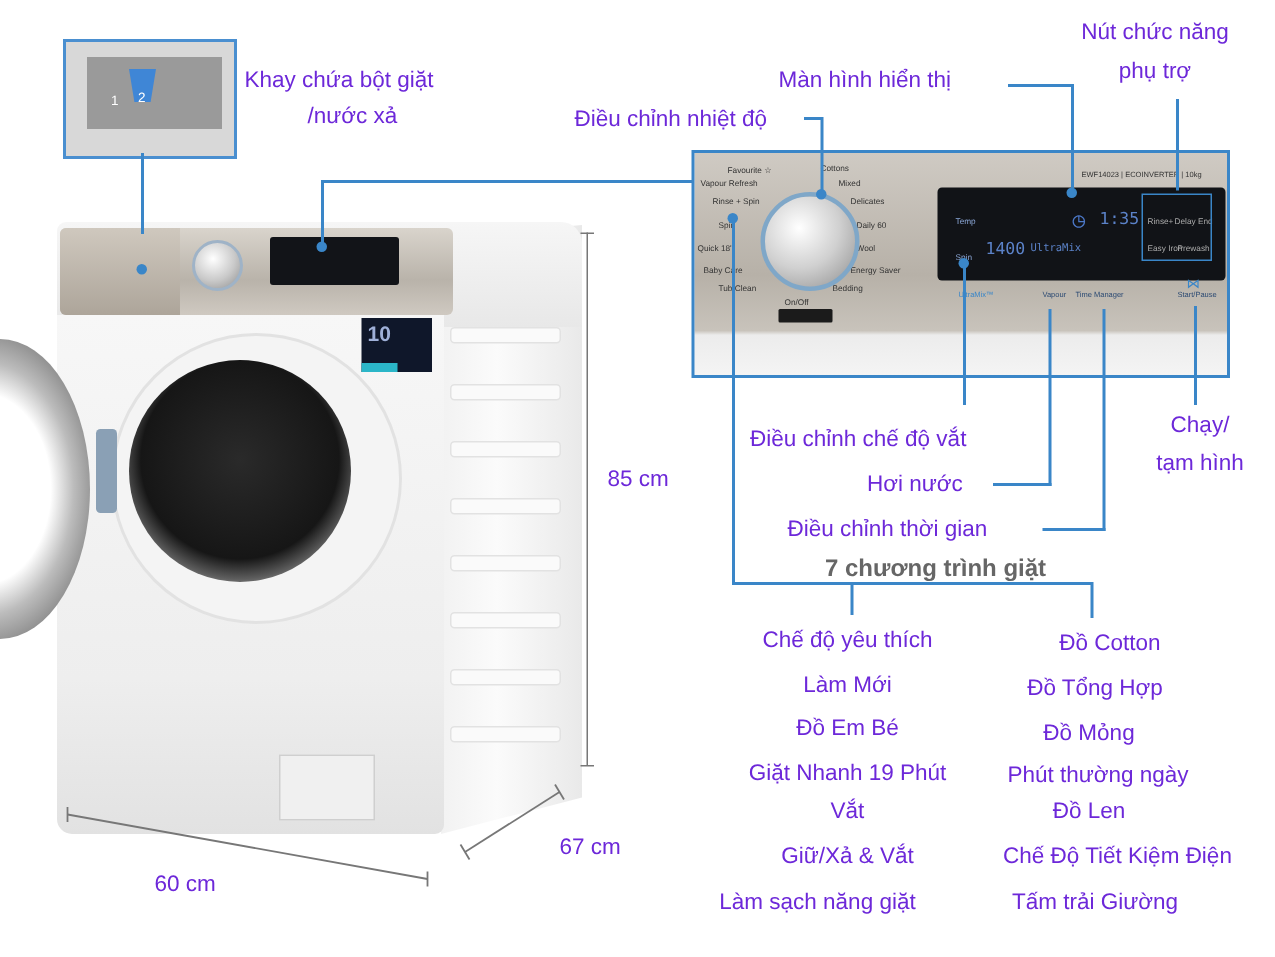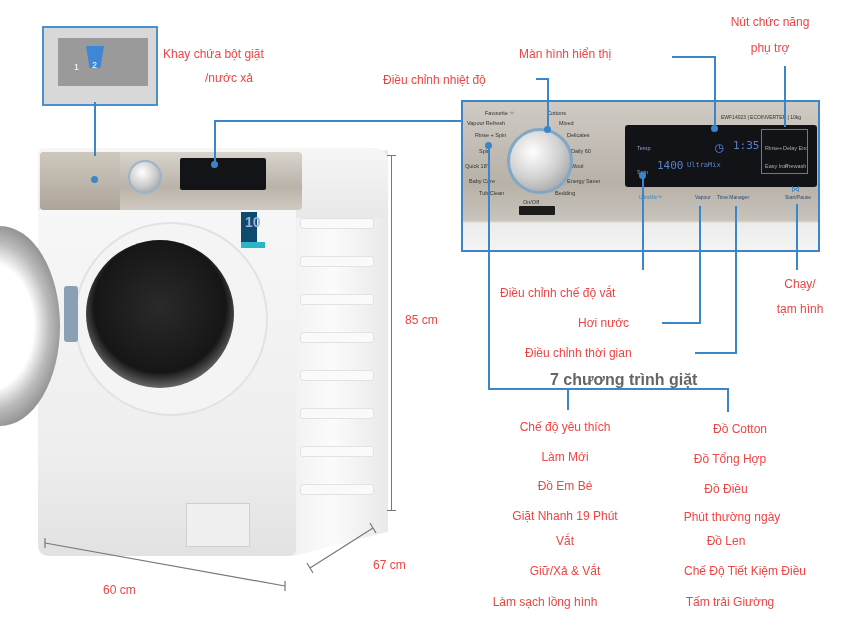--- a/index.html
+++ b/index.html
@@ -1,19 +1,19 @@
 <!DOCTYPE html>
 <html><head>
 <meta charset="utf-8">
 <style>
   html, body { margin:0; padding:0; }
   body { width:850px; height:638px; background:#ffffff; position:relative; overflow:hidden;
          font-family:"Liberation Sans", sans-serif; color:#6b6b6b; }
   .abs { position:absolute; }
-  .label { position:absolute; font-size:12px; color:#ef4444; white-space:nowrap; line-height:20px; }
+  .label { position:absolute; font-size:15px; color:#6d28d9; white-space:nowrap; line-height:20px; }
   .center { text-align:center; }
   .ln { position:absolute; background:#3a86c8; }
   .dot { position:absolute; width:7px; height:7px; border-radius:50%; background:#3a86c8; }
   .dim { position:absolute; background:#777; }
 
   
   .machine-top { position:absolute; left:38px; top:148px; width:350px; height:70px;
      background:linear-gradient(#f6f6f6,#e8e8e8); border-radius:6px 14px 0 0; }
   .control-strip { position:absolute; left:40px; top:152px; width:262px; height:58px;
      background:linear-gradient(180deg,#d9d4cc,#b9b3aa 60%,#cfc9c1); border-radius:4px;}
@@ -27,21 +27,21 @@
   .side { position:absolute; left:294px; top:150px; width:94px; height:406px;
      background:linear-gradient(90deg,#f2f2f2,#fbfbfb 40%,#e9e9e9); clip-path:polygon(0 2%,100% 0,100% 94%,0 100%);}
   .rib { position:absolute; left:300px; width:72px; height:9px; border:1px solid #e2e2e2; border-radius:3px; background:#fafafa;}
   .porthole-ring { position:absolute; left:74px; top:222px; width:190px; height:190px; border-radius:50%;
      background:#f4f4f4; border:2px solid #e2e2e2;}
   .porthole { position:absolute; left:86px; top:240px; width:148px; height:148px; border-radius:50%;
      background:radial-gradient(circle at 50% 45%,#2a2a2a,#161616 60%,#5c5c5c 72%,#9a9a9a 80%); }
   .door { position:absolute; left:-60px; top:226px; width:120px; height:200px; border-radius:50%;
      background:radial-gradient(ellipse at 40% 50%,#ffffff 45%,#bcbcbc 60%,#8e8e8e 75%); }
   .hinge { position:absolute; left:64px; top:286px; width:14px; height:56px; background:#8aa0b5; border-radius:3px;}
-  .energy { position:absolute; left:241px; top:212px; width:16px; height:36px; background:#0c4a6e;}
+  .energy { position:absolute; left:241px; top:212px; width:47px; height:36px; background:#0f172a;}
   .energy-bar { position:absolute; left:241px; top:242px; width:24px; height:6px; background:#2bb6c8;}
   .filter { position:absolute; left:186px; top:503px; width:62px; height:42px; border:1px solid #cfcfcf; background:#f0f0f0; }
   .thumb { position:absolute; left:42px; top:26px; width:112px; height:76px; border:2px solid #4a8fd0; background:#d8d8d8; overflow:hidden;}
   .tray { position:absolute; left:14px; top:10px; width:90px; height:48px; background:#9a9a9a;}
   .tray-2 { position:absolute; left:42px; top:18px; width:18px; height:22px; background:#3f86d6; clip-path:polygon(0 0,100% 0,80% 100%,20% 100%);}
 
   
   .panel { position:absolute; left:461px; top:100px; width:355px; height:148px; border:2px solid #3a86c8;
      background:linear-gradient(180deg,#cfcac3,#b7b1a8 55%,#c8c3bb 80%,#ececec 82%,#f4f4f4); overflow:hidden;}
   .big-knob { position:absolute; left:44px; top:26px; width:60px; height:60px; border-radius:50%;
@@ -181,29 +181,29 @@
 <div class="label center" style="left:760px;top:299px;width:80px">tạm hình</div>
 
 <div class="label" style="left:550px;top:370px;font-weight:bold;color:#666;font-size:16px">7 chương trình giặt</div>
 <div>
   <div class="label center" style="left:470px;top:417px;width:190px">Chế độ yêu thích</div>
   <div class="label center" style="left:470px;top:447px;width:190px">Làm Mới</div>
   <div class="label center" style="left:470px;top:476px;width:190px">Đồ Em Bé</div>
   <div class="label center" style="left:470px;top:506px;width:190px">Giặt Nhanh 19 Phút</div>
   <div class="label center" style="left:470px;top:531px;width:190px">Vắt</div>
   <div class="label center" style="left:470px;top:561px;width:190px">Giữ/Xả &amp; Vắt</div>
-  <div class="label center" style="left:450px;top:592px;width:190px">Làm sạch lồng hình</div>
+  <div class="label center" style="left:450px;top:592px;width:190px">Làm sạch năng giặt</div>
 </div>
 <div>
   <div class="label center" style="left:640px;top:419px;width:200px">Đồ Cotton</div>
   <div class="label center" style="left:630px;top:449px;width:200px">Đồ Tổng Hợp</div>
-  <div class="label center" style="left:626px;top:479px;width:200px">Đồ Điều</div>
+  <div class="label center" style="left:626px;top:479px;width:200px">Đồ Mỏng</div>
   <div class="label center" style="left:632px;top:507px;width:200px">Phút thường ngày</div>
   <div class="label center" style="left:626px;top:531px;width:200px">Đồ Len</div>
-  <div class="label center" style="left:645px;top:561px;width:200px">Chế Độ Tiết Kiệm Điều</div>
+  <div class="label center" style="left:645px;top:561px;width:200px">Chế Độ Tiết Kiệm Điện</div>
   <div class="label center" style="left:630px;top:592px;width:200px">Tấm trải Giường</div>
 </div>
 
 <div class="dim" style="left:391px;top:155px;width:1px;height:355px"></div>
 <div class="dim" style="left:387px;top:155px;width:9px;height:1px"></div>
 <div class="dim" style="left:387px;top:510px;width:9px;height:1px"></div>
 <div class="label" style="left:405px;top:310px">85 cm</div>
 
 <svg class="abs" style="left:0;top:0" width="850" height="638">
   <line x1="45" y1="543" x2="285" y2="586" stroke="#777" stroke-width="1.2"></line>

